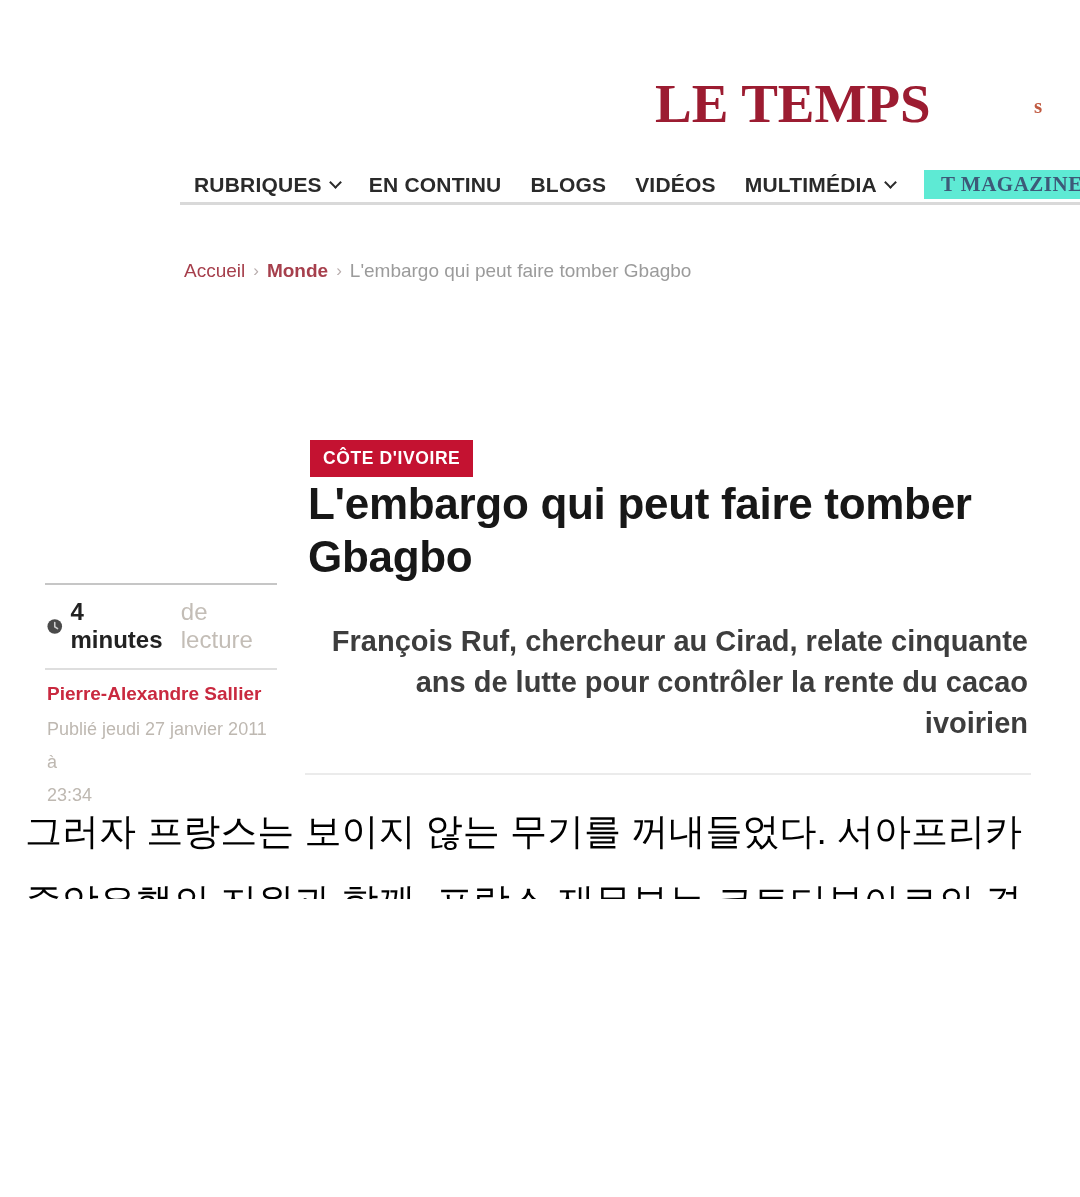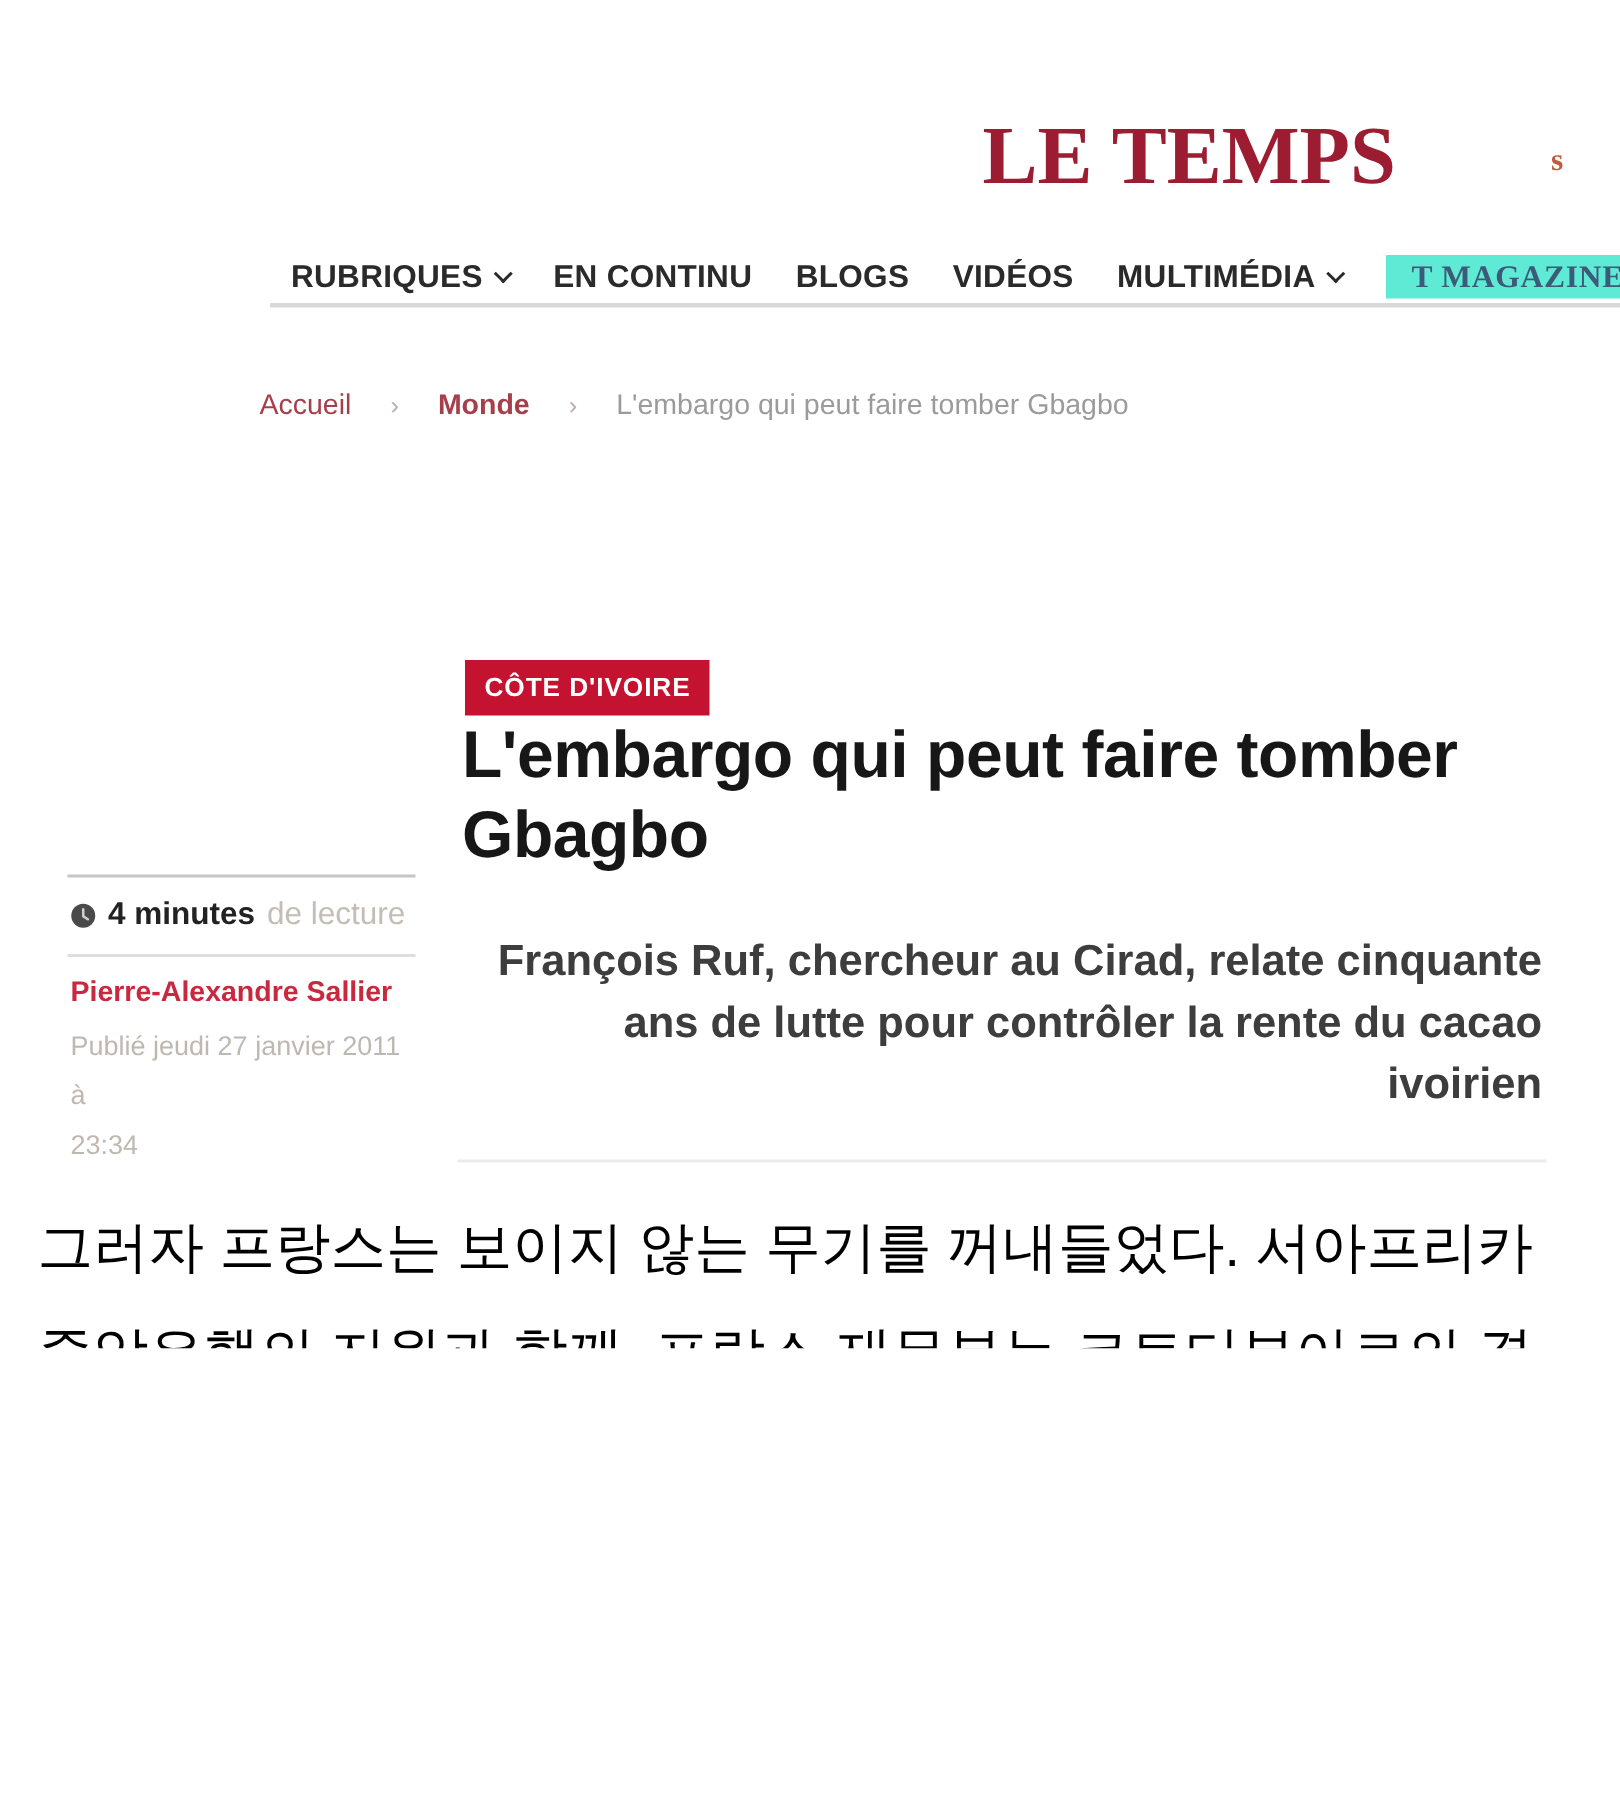--- a/index.html
+++ b/index.html
@@ -17,41 +17,41 @@
   .nav { position:absolute; left:194px; top:170px; display:flex; align-items:center; gap:29px;
          font-size:21px; font-weight:700; color:#2a2a2a; letter-spacing:0.2px; }
   .nav-item { display:flex; align-items:center; cursor:pointer; white-space:nowrap; }
   .chev { display:inline-block; width:9px; height:9px; border-right:2.5px solid #2a2a2a;
           border-bottom:2.5px solid #2a2a2a; transform:rotate(45deg); margin-left:9px; margin-top:-4px; }
   .nav-magazine { font-family:"Liberation Serif","DejaVu Serif",serif; color:#3d5a78;
           background:#5eead4; padding:2px 17px; letter-spacing:0.5px; }
   .nav-underline { position:absolute; left:180px; top:202px; width:900px; height:3px; background:#d9d9d9; }
 
   
-  .breadcrumb { position:absolute; left:173px; top:260px; display:flex; align-items:center; gap:26px;
+  .breadcrumb { position:absolute; left:184px; top:260px; display:flex; align-items:center; gap:8px;
           font-size:19px; }
   .crumb-link { color:#a63f4c; cursor:pointer; }
   .crumb-link.bold { font-weight:700; }
   .crumb-sep { color:#b9aeae; font-size:17px; }
   .crumb-current { color:#9b9b9b; }
 
   
   .badge { position:absolute; left:310px; top:440px; background:#c41231; color:#ffffff;
            font-size:17.5px; font-weight:700; letter-spacing:0.6px; padding:8px 13px; }
   .title { position:absolute; left:308px; top:478px; width:745px; font-size:44px; font-weight:700;
            color:#171717; line-height:1.2; letter-spacing:-0.3px; }
   .subtitle { position:absolute; left:310px; top:621px; width:718px; font-size:29px; font-weight:700;
            color:#3d3d3d; line-height:1.42;text-align:right; }
   .subtitle-rule { position:absolute; left:305px; top:773px; width:726px; height:2px; background:#ebebeb; }
 
   
   .meta { position:absolute; left:45px; top:583px; width:232px; }
   .hairline { height:2px; background:#c6c6c6; }
   .hairline.light { height:1.5px; background:#dedede; }
-  .reading-row { display:flex; align-items:center; gap:8px; margin:13px 0 14px 2px; font-size:21px; }
+  .reading-row { display:flex; align-items:center; gap:8px; margin:13px 0 14px 2px; font-size:24px; }
   .reading-bold { font-weight:700; color:#222222; }
   .reading-rest { color:#c3bdb6; }
   .author { color:#c9293f; font-weight:700; font-size:19px; margin:13px 0 8px 2px; cursor:pointer; }
   .published { color:#beb8b1; font-size:18px; line-height:33px; margin-left:2px; }
   .published span { display:block; }
 
   
   .korean { position:absolute; left:25px; top:797px; width:1032px; font-size:37px; color:#000000;
             line-height:70px; font-family:"Liberation Sans","DejaVu Sans",sans-serif; }
 

